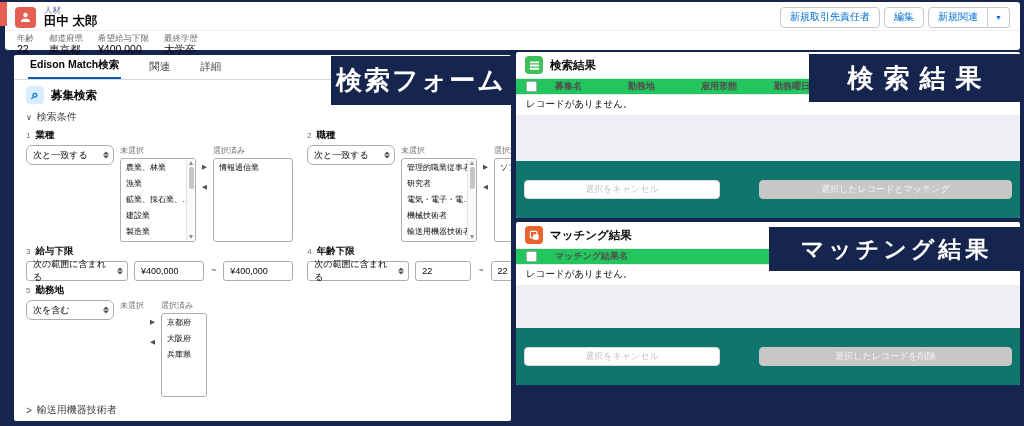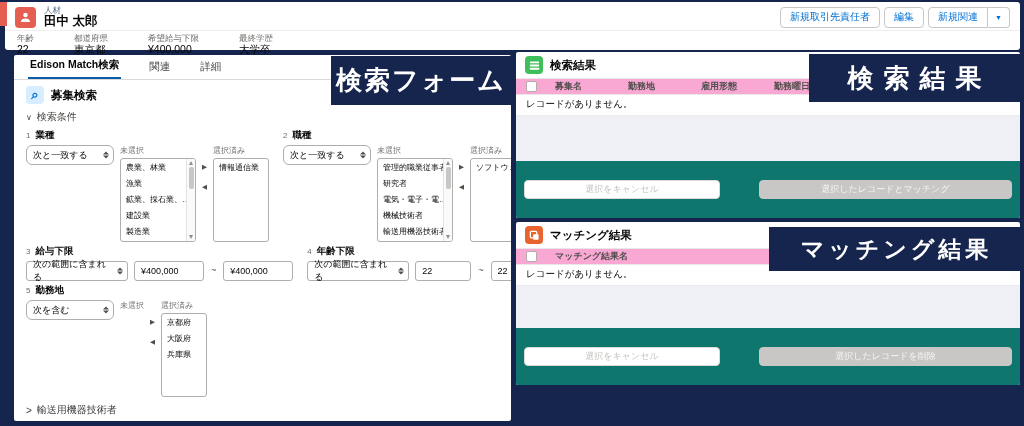--- a/index.html
+++ b/index.html
@@ -11,21 +11,21 @@
   .hdr { position:absolute; left:5px; top:2px; width:1015px; height:48px; background:#fff; border-radius:3px; }
   .hdr-row1 { display:flex; align-items:center; padding:4px 10px 2px 10px; }
   .rec-icon { width:21px; height:21px; border-radius:4px; background:#e45f52; display:flex; align-items:center; justify-content:center; margin-right:8px; flex:0 0 auto; }
   .rec-icon svg { width:13px; height:13px; }
   .rec-meta .obj { font-size:8.5px; color:#54698d; line-height:9px; }
   .rec-meta .name { font-size:12.5px; font-weight:bold; color:#080707; line-height:13px; }
   .hdr-actions { margin-left:auto; display:flex; align-items:center; gap:4px; }
   .abtn { height:21px; padding:0 9px; font-size:10px; color:#0070d2; background:#fff; border:1px solid #c9c7c5; border-radius:4px; display:flex; align-items:center; white-space:nowrap; cursor:pointer; }
   .abtn.join-l { border-top-right-radius:0; border-bottom-right-radius:0; margin-right:0; }
   .abtn.caret { border-top-left-radius:0; border-bottom-left-radius:0; border-left:none; padding:0 7px; font-size:7px; margin-left:-4px; }
-  .hdr-row2 { display:flex; gap:40px; padding:2px 12px; border-top:1px solid #f0efee; }
+  .hdr-row2 { display:flex; gap:15px; padding:2px 12px; border-top:1px solid #f0efee; }
   .fld .flbl { font-size:8.5px; color:#706e6b; line-height:10px; }
   .fld .fval { font-size:10.5px; color:#080707; line-height:12px; }
 
   
   .lpanel { position:absolute; left:14px; top:55px; width:497px; height:366px; background:#fff; border-radius:2px; display:flex; flex-direction:column; overflow:hidden; }
   .tabs { display:flex; gap:26px; padding:0 14px; height:25px; align-items:flex-end; border-bottom:1px solid #d8d8d8; flex:0 0 auto; }
   .tab { font-size:10.5px; color:#3e3e3c; padding:4px 2px 5px 2px; cursor:pointer; }
   .tab.active { font-weight:bold; color:#080707; border-bottom:2px solid #0b5cab; }
   .card-head { display:flex; align-items:center; gap:7px; padding:6px 12px 2px 12px; }
   .srch-icon { width:18px; height:18px; border-radius:4px; background:#d8edff; color:#0176d3; font-size:13px; font-weight:bold; display:flex; align-items:center; justify-content:center; }
@@ -42,21 +42,21 @@
   .sel { position:relative; display:flex; align-items:center; height:20px; border:1px solid #b0adab; border-radius:3px; background:#fff; padding:0 15px 0 6px; font-size:9px; color:#080707; cursor:pointer; flex:0 0 auto; }
   .sel .stepper { position:absolute; right:4px; top:50%; transform:translateY(-50%); display:flex; flex-direction:column; gap:1px; }
   .stepper i { display:block; width:0; height:0; border-left:3px solid transparent; border-right:3px solid transparent; }
   .stepper .up { border-bottom:3.5px solid #514f4d; }
   .stepper .dn { border-top:3.5px solid #514f4d; }
   .w88 { width:88px;border-radius:6px; } .w102 { width:102px; }
   .listcol { display:flex; flex-direction:column; }
   .list-lbl { font-size:8px; color:#706e6b; margin-bottom:2px; }
   .listbox { position:relative; border:1px solid #b0adab; border-radius:3px; background:#fff; height:84px; overflow:hidden; cursor:pointer; }
   .lb-avail { width:76px; padding-right:4px; }
-  .lb-chosen { width:56px; }
+  .lb-chosen { width:80px; }
   .lb-narrow { width:46px !important; }
   .opt { font-size:8px; color:#080707; padding:2.5px 2px 2.5px 5px; white-space:nowrap; overflow:hidden; }
   .sb { position:absolute; top:0; right:0; bottom:0; width:9px; background:#fafaf9; border-left:1px solid #e3e3e3; }
   .sb .tri-up { position:absolute; top:2px; left:2px; width:0; height:0; border-left:2.5px solid transparent; border-right:2.5px solid transparent; border-bottom:4px solid #8e8e8e; }
   .sb .tri-dn { position:absolute; bottom:2px; left:2px; width:0; height:0; border-left:2.5px solid transparent; border-right:2.5px solid transparent; border-top:4px solid #8e8e8e; }
   .sb .thumb { position:absolute; top:8px; left:1.5px; width:5px; height:22px; background:#c9c7c5; border-radius:2px; }
   .mv-col { display:flex; flex-direction:column; gap:12px; margin-top:18px; font-size:6.5px; color:#514f4d; }
   .mv { cursor:pointer; }
   .txt { height:20px; border:1px solid #b0adab; border-radius:3px; background:#fff; font-size:9px; color:#080707; padding:0 6px; font-family:inherit; }
   .tw70 { width:70px; } .tw56 { width:56px; }
@@ -66,21 +66,21 @@
   
   .rpanel { position:absolute; left:516px; width:504px; background:#fff; border-radius:2px; display:flex; flex-direction:column; overflow:hidden; }
   .rpA { top:52px; height:166px; }
   .rpB { top:222px; height:163px; }
   .rp-head { display:flex; align-items:center; gap:7px; padding:4px 9px; flex:0 0 auto; }
   .rp-icon { width:18px; height:18px; border-radius:4px; display:flex; align-items:center; justify-content:center; flex:0 0 auto; }
   .rp-icon.green { background:#3fbf5a; }
   .rp-icon.orange { background:#e8642e; }
   .rp-icon svg { width:11px; height:11px; }
   .rp-title { font-size:11.5px; font-weight:bold; color:#080707; }
-  .thead { display:flex; align-items:center; height:17px; background:#f9a8d4; border-top:1px solid #e8e8e8; border-bottom:1px solid #e8e8e8; padding:0 10px; flex:0 0 auto; }
+  .thead { display:flex; align-items:center; height:17px; background:#22c55e; border-top:1px solid #e8e8e8; border-bottom:1px solid #e8e8e8; padding:0 10px; flex:0 0 auto; }
   .cb { width:11px; height:11px; border:1px solid #b0adab; border-radius:2px; background:#fff; margin-right:18px; flex:0 0 auto; cursor:pointer; }
   .colA { width:73px; font-size:9px; color:#514f4d; font-weight:bold; white-space:nowrap; overflow:hidden; }
   .colB1 { width:228px; font-size:9px; color:#514f4d; font-weight:bold; }
   .colB2 { flex:1; font-size:9px; color:#514f4d; font-weight:bold; }
   .empty-row { padding:3px 10px 4px 10px; font-size:9.5px; color:#080707; border-bottom:1px solid #ececeb; background:#fff; flex:0 0 auto; }
   .filler { flex:1; background:#eef0f5; }
   .rp-footer { background:#0f766e; padding:19px 8px; display:flex; justify-content:space-between; align-items:center; flex:0 0 auto; }
   .rbtn { height:19px; border-radius:4px; font-size:9px; display:flex; align-items:center; justify-content:center; cursor:pointer; }
   .rbtn.cancel { width:196px; background:#fff; border:1px solid #dddbda; color:#c3c1bf; }
   .rbtn.gray { width:253px; background:#c9c7c5; border:1px solid #c9c7c5; color:#f5f5f4; }

